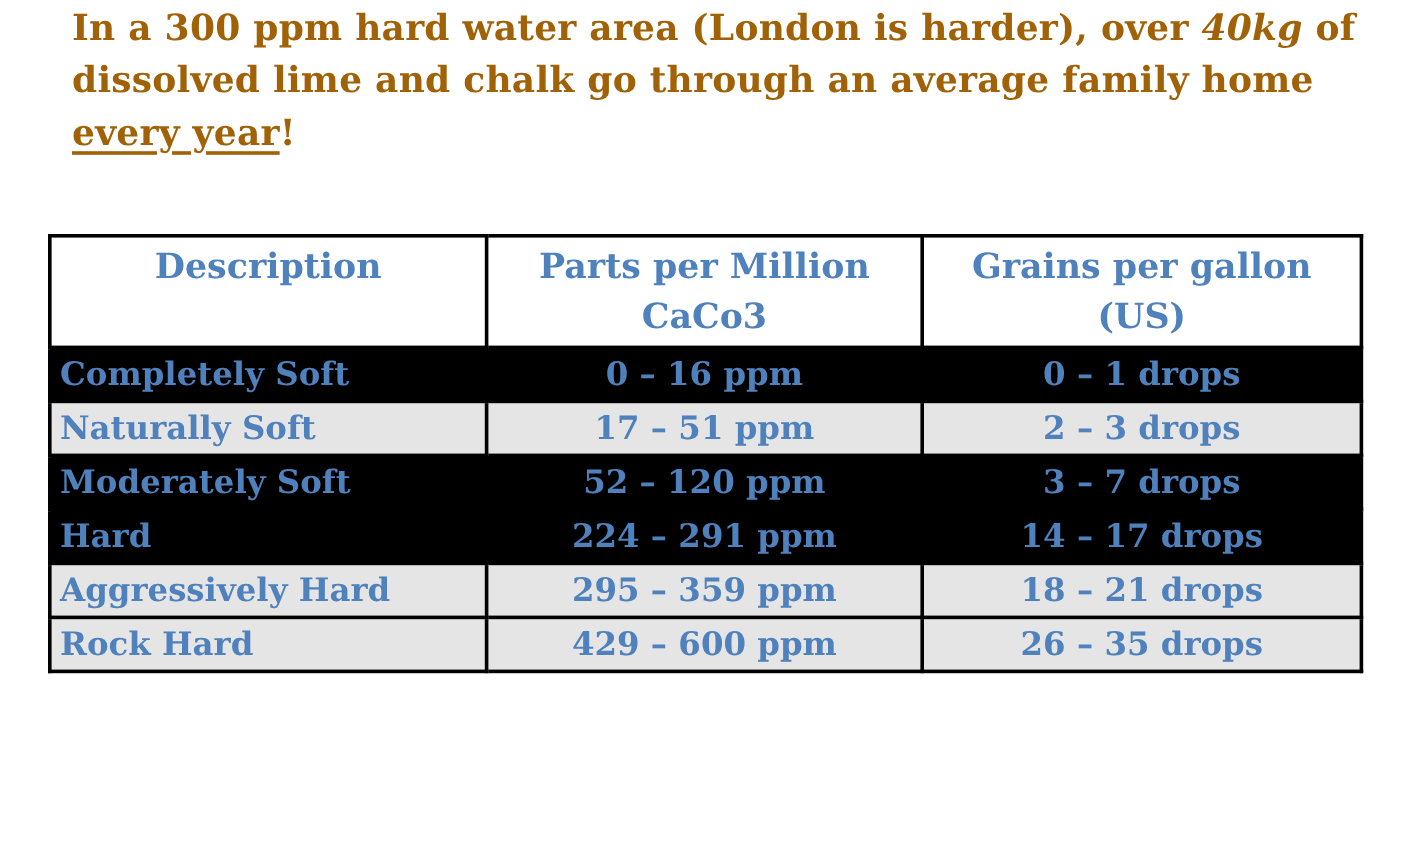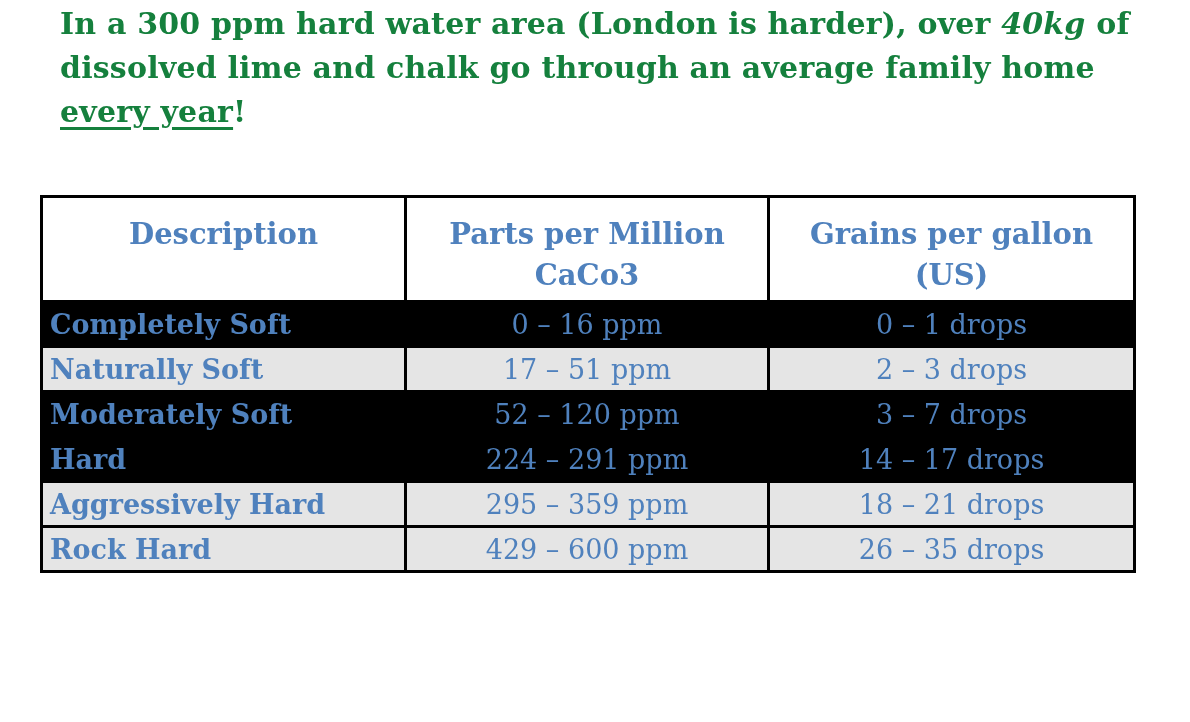--- a/index.html
+++ b/index.html
@@ -16,21 +16,21 @@
     width: 1190px;
     height: 722px;
     background: #ffffff;
   }
   
   .heading {
     position: absolute;
     left: 60px;
     top: 2px;
     width: 1100px;
-    color: #15803d;
+    color: #a16207;
     font-size: 30px;
     font-weight: bold;
     line-height: 44px;
     letter-spacing: 0.2px;
   }
   .heading .italic {
     font-style: italic;
   }
   .heading .underline {
     text-decoration: underline;
@@ -55,37 +55,37 @@
     padding: 0;
     color: #4f81bd;
   }
   .hardness-table th {
     height: 86px;
     vertical-align: top;
     text-align: center;
     font-size: 29px;
     font-weight: bold;
     line-height: 41px;
-    padding-top: 16px;
+    padding-top: 4px;
     background: #ffffff;
   }
   .hardness-table td {
     height: 42px;
     font-size: 27px;
     vertical-align: middle;
     background: #e5e5e5;
   }
   .hardness-table td.desc {
     font-weight: bold;
     text-align: left;
     padding-left: 7px;
   }
   .hardness-table td.val {
     text-align: center;
-    font-weight: normal;
+    font-weight: bold;
   }
   .hardness-table tr.alt td {
     background: #000000;
   }
 </style>
 </head>
 <body>
 
 <div class="page">
 

